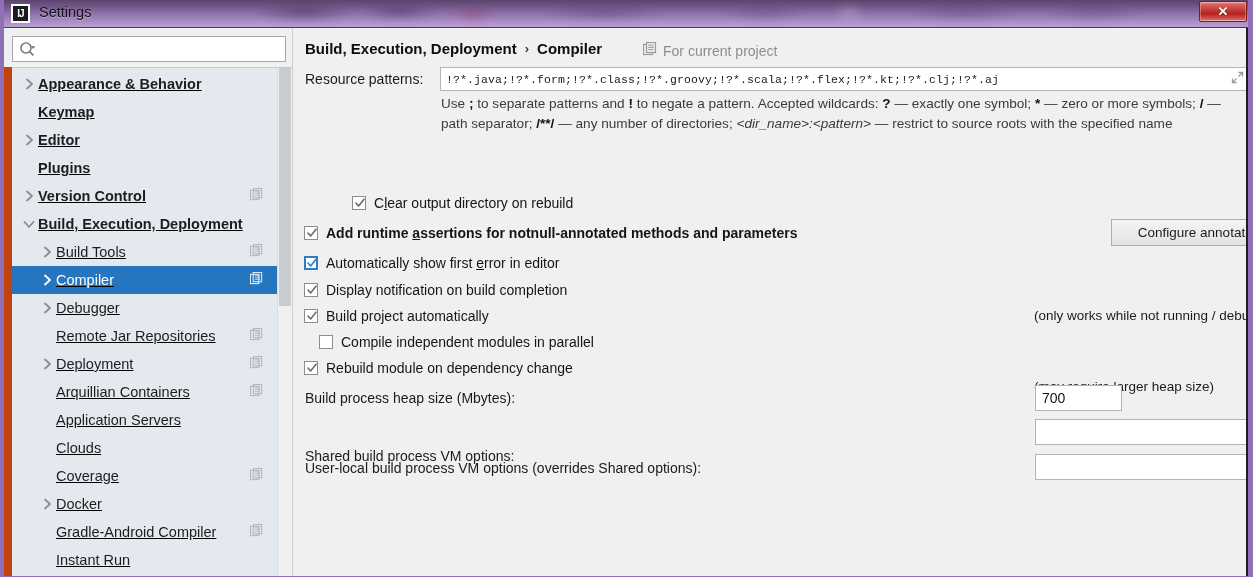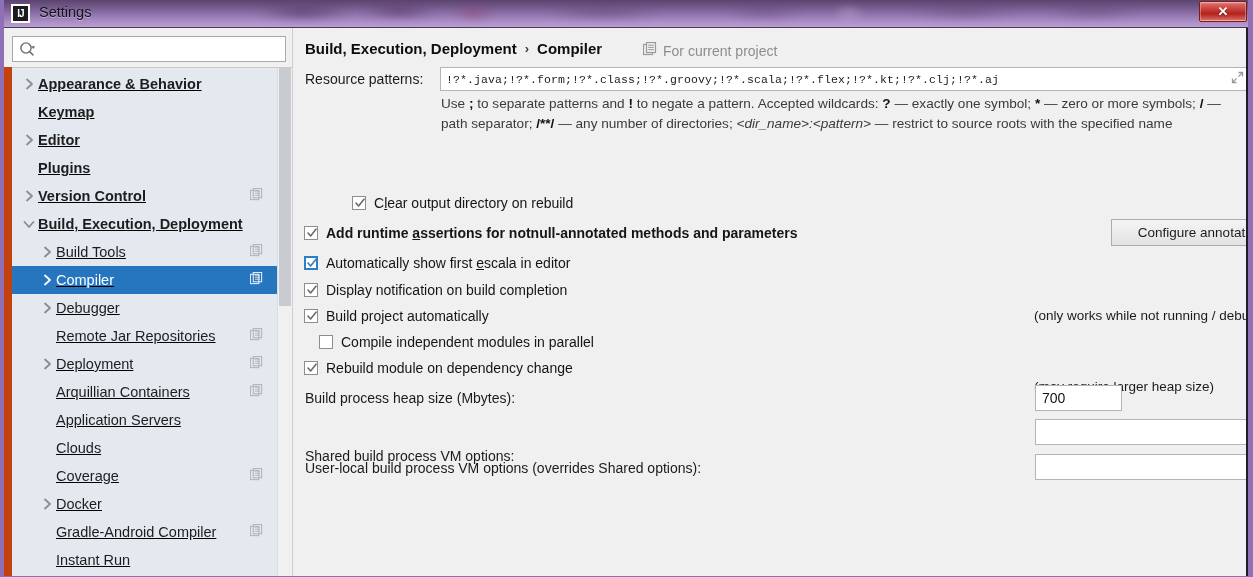--- a/index.html
+++ b/index.html
@@ -486,21 +486,21 @@
               </svg>
             </span>
             <span class="cbtext"><span>Add runtime </span><u>a</u><span>ssertions for notnull-annotated methods and parameters</span></span>
           </div>
           <div class="cbrow" style="top: 227px;">
             <span class="cb focused">
               <svg class="tick" viewBox="0 0 10 10">
                 <path d="M1 5 L3.6 8 L9 1.2" fill="none" stroke="#2c7fc4" stroke-width="1.6" stroke-linecap="round" stroke-linejoin="round"></path>
               </svg>
             </span>
-            <span class="cbtext"><span>Automatically show first </span><u>e</u><span>scala in editor</span></span>
+            <span class="cbtext"><span>Automatically show first </span><u>e</u><span>rror in editor</span></span>
           </div>
           <div class="cbrow" style="top: 254px;">
             <span class="cb">
               <svg class="tick" viewBox="0 0 10 10">
                 <path d="M1 5 L3.6 8 L9 1.2" fill="none" stroke="#6b6b6b" stroke-width="1.6" stroke-linecap="round" stroke-linejoin="round"></path>
               </svg>
             </span>
             <span class="cbtext"><span>Display notification on build completion</span><span></span></span>
           </div>
           <div class="cbrow" style="top: 280px;">

